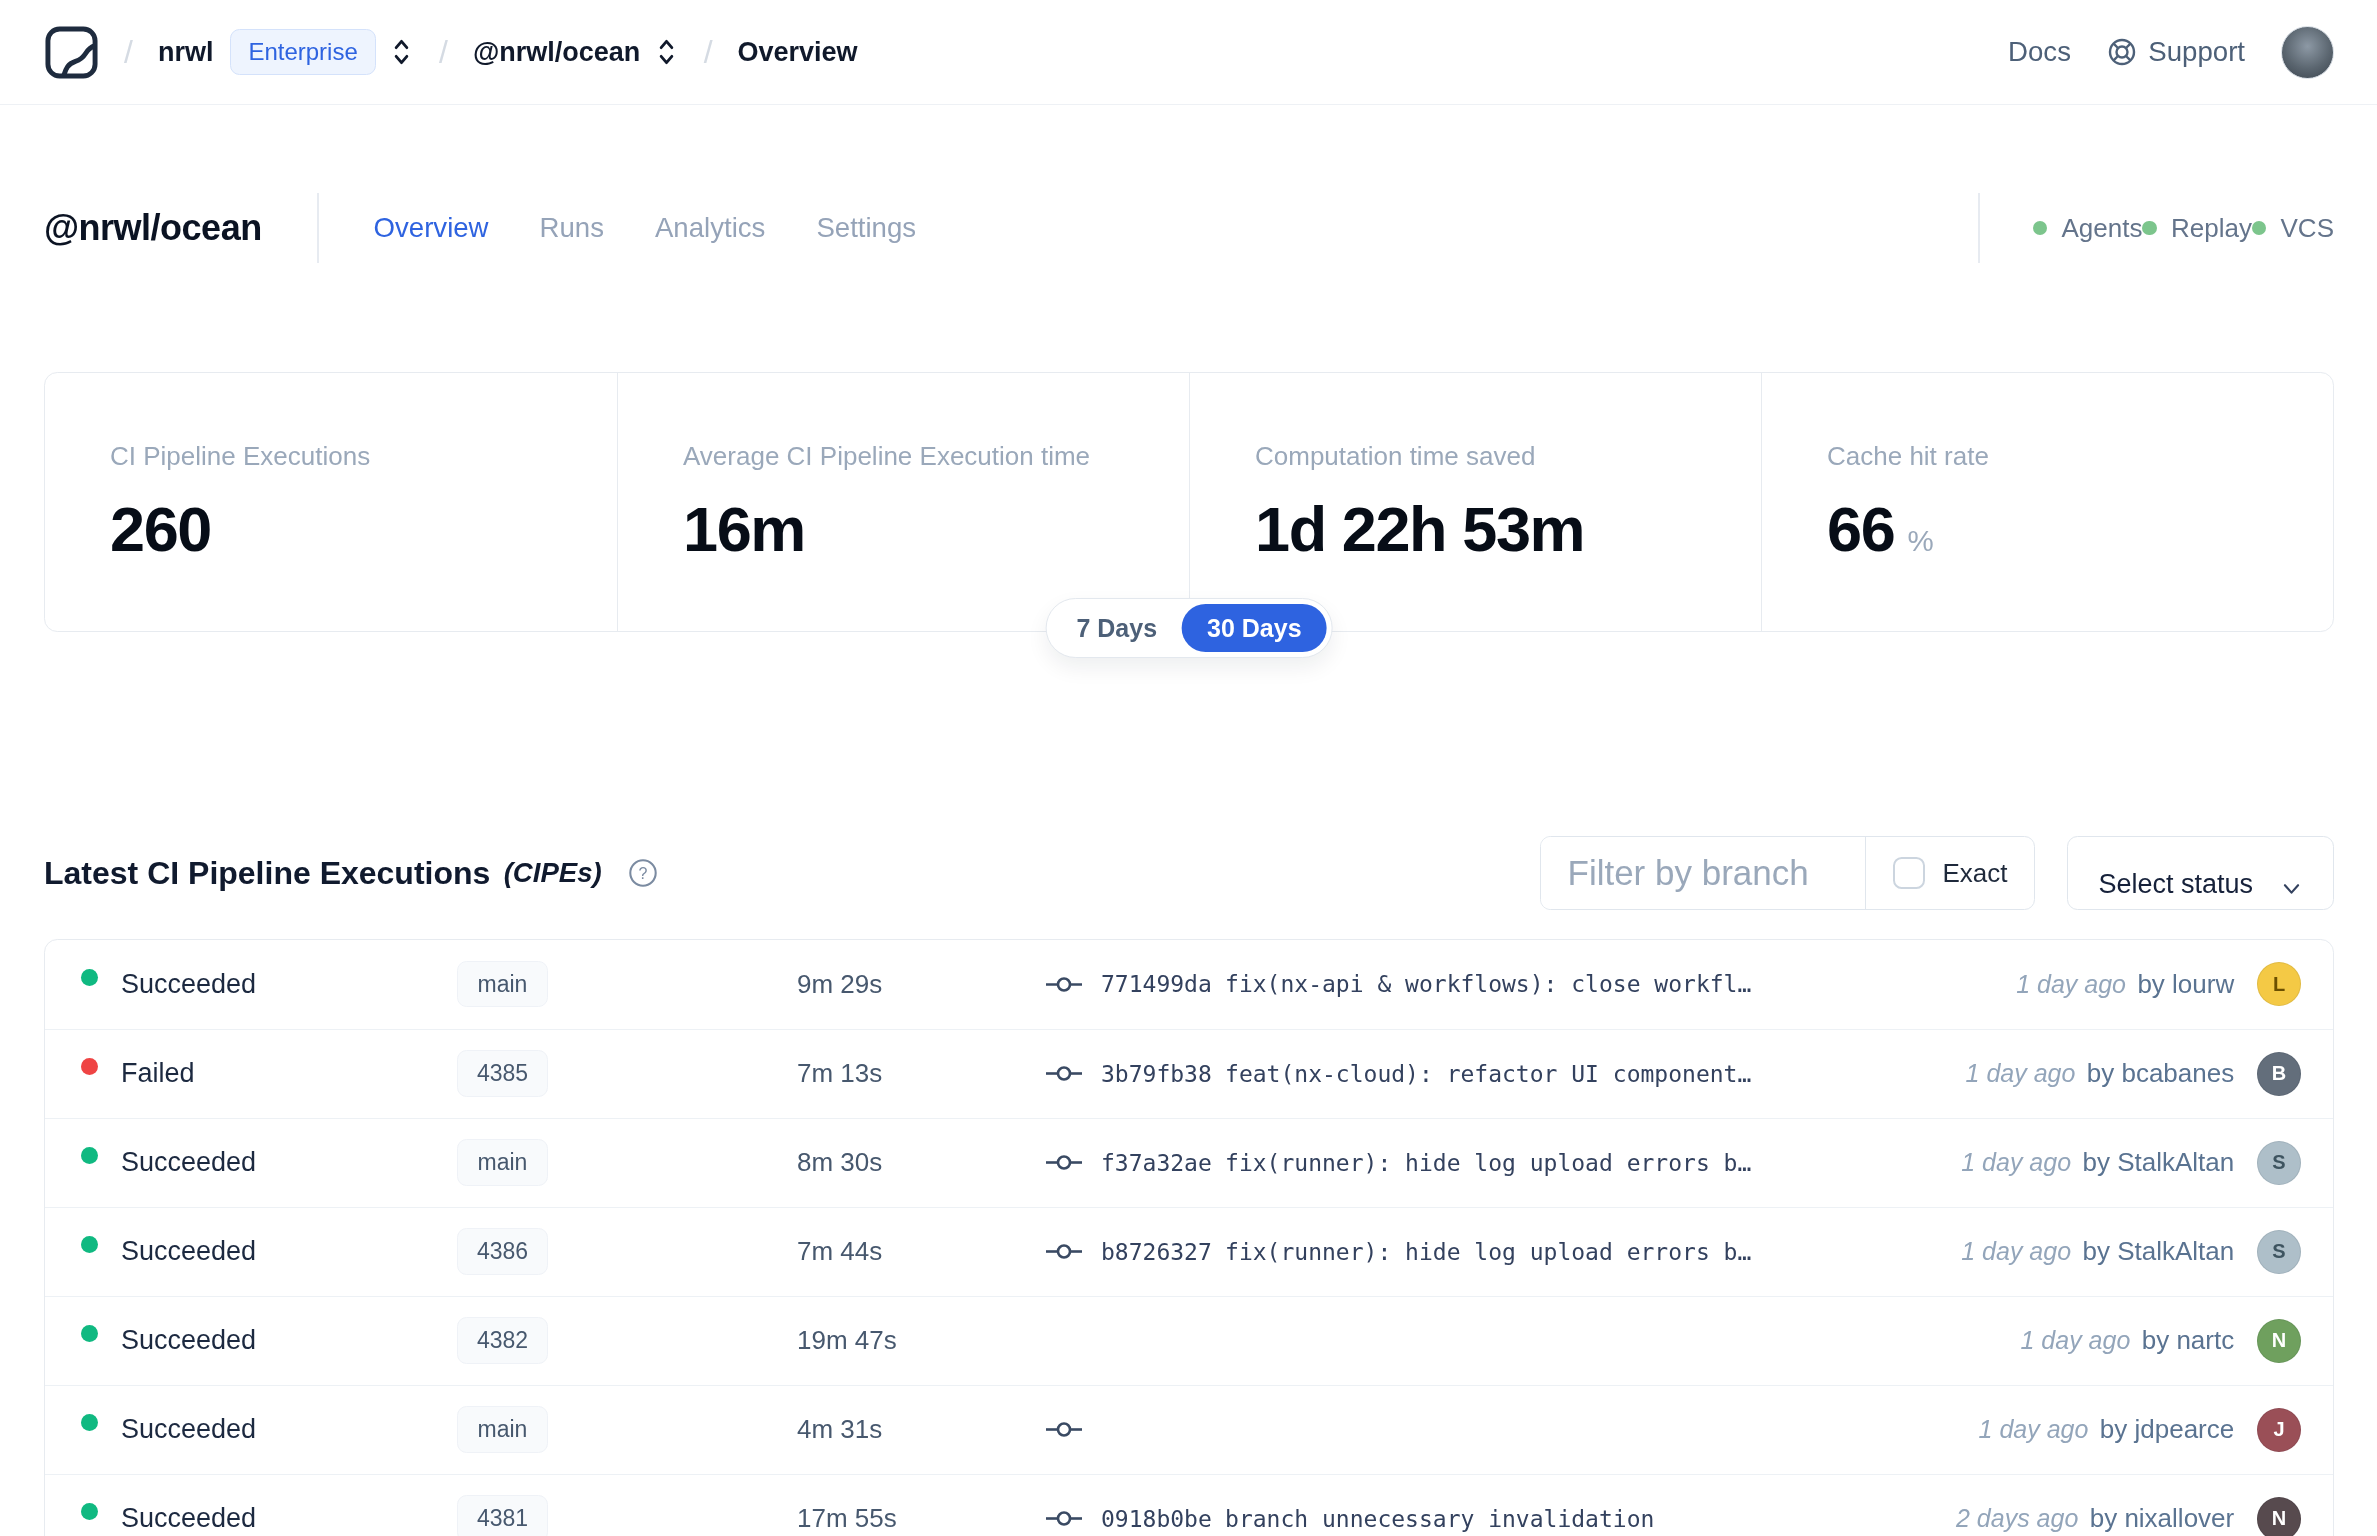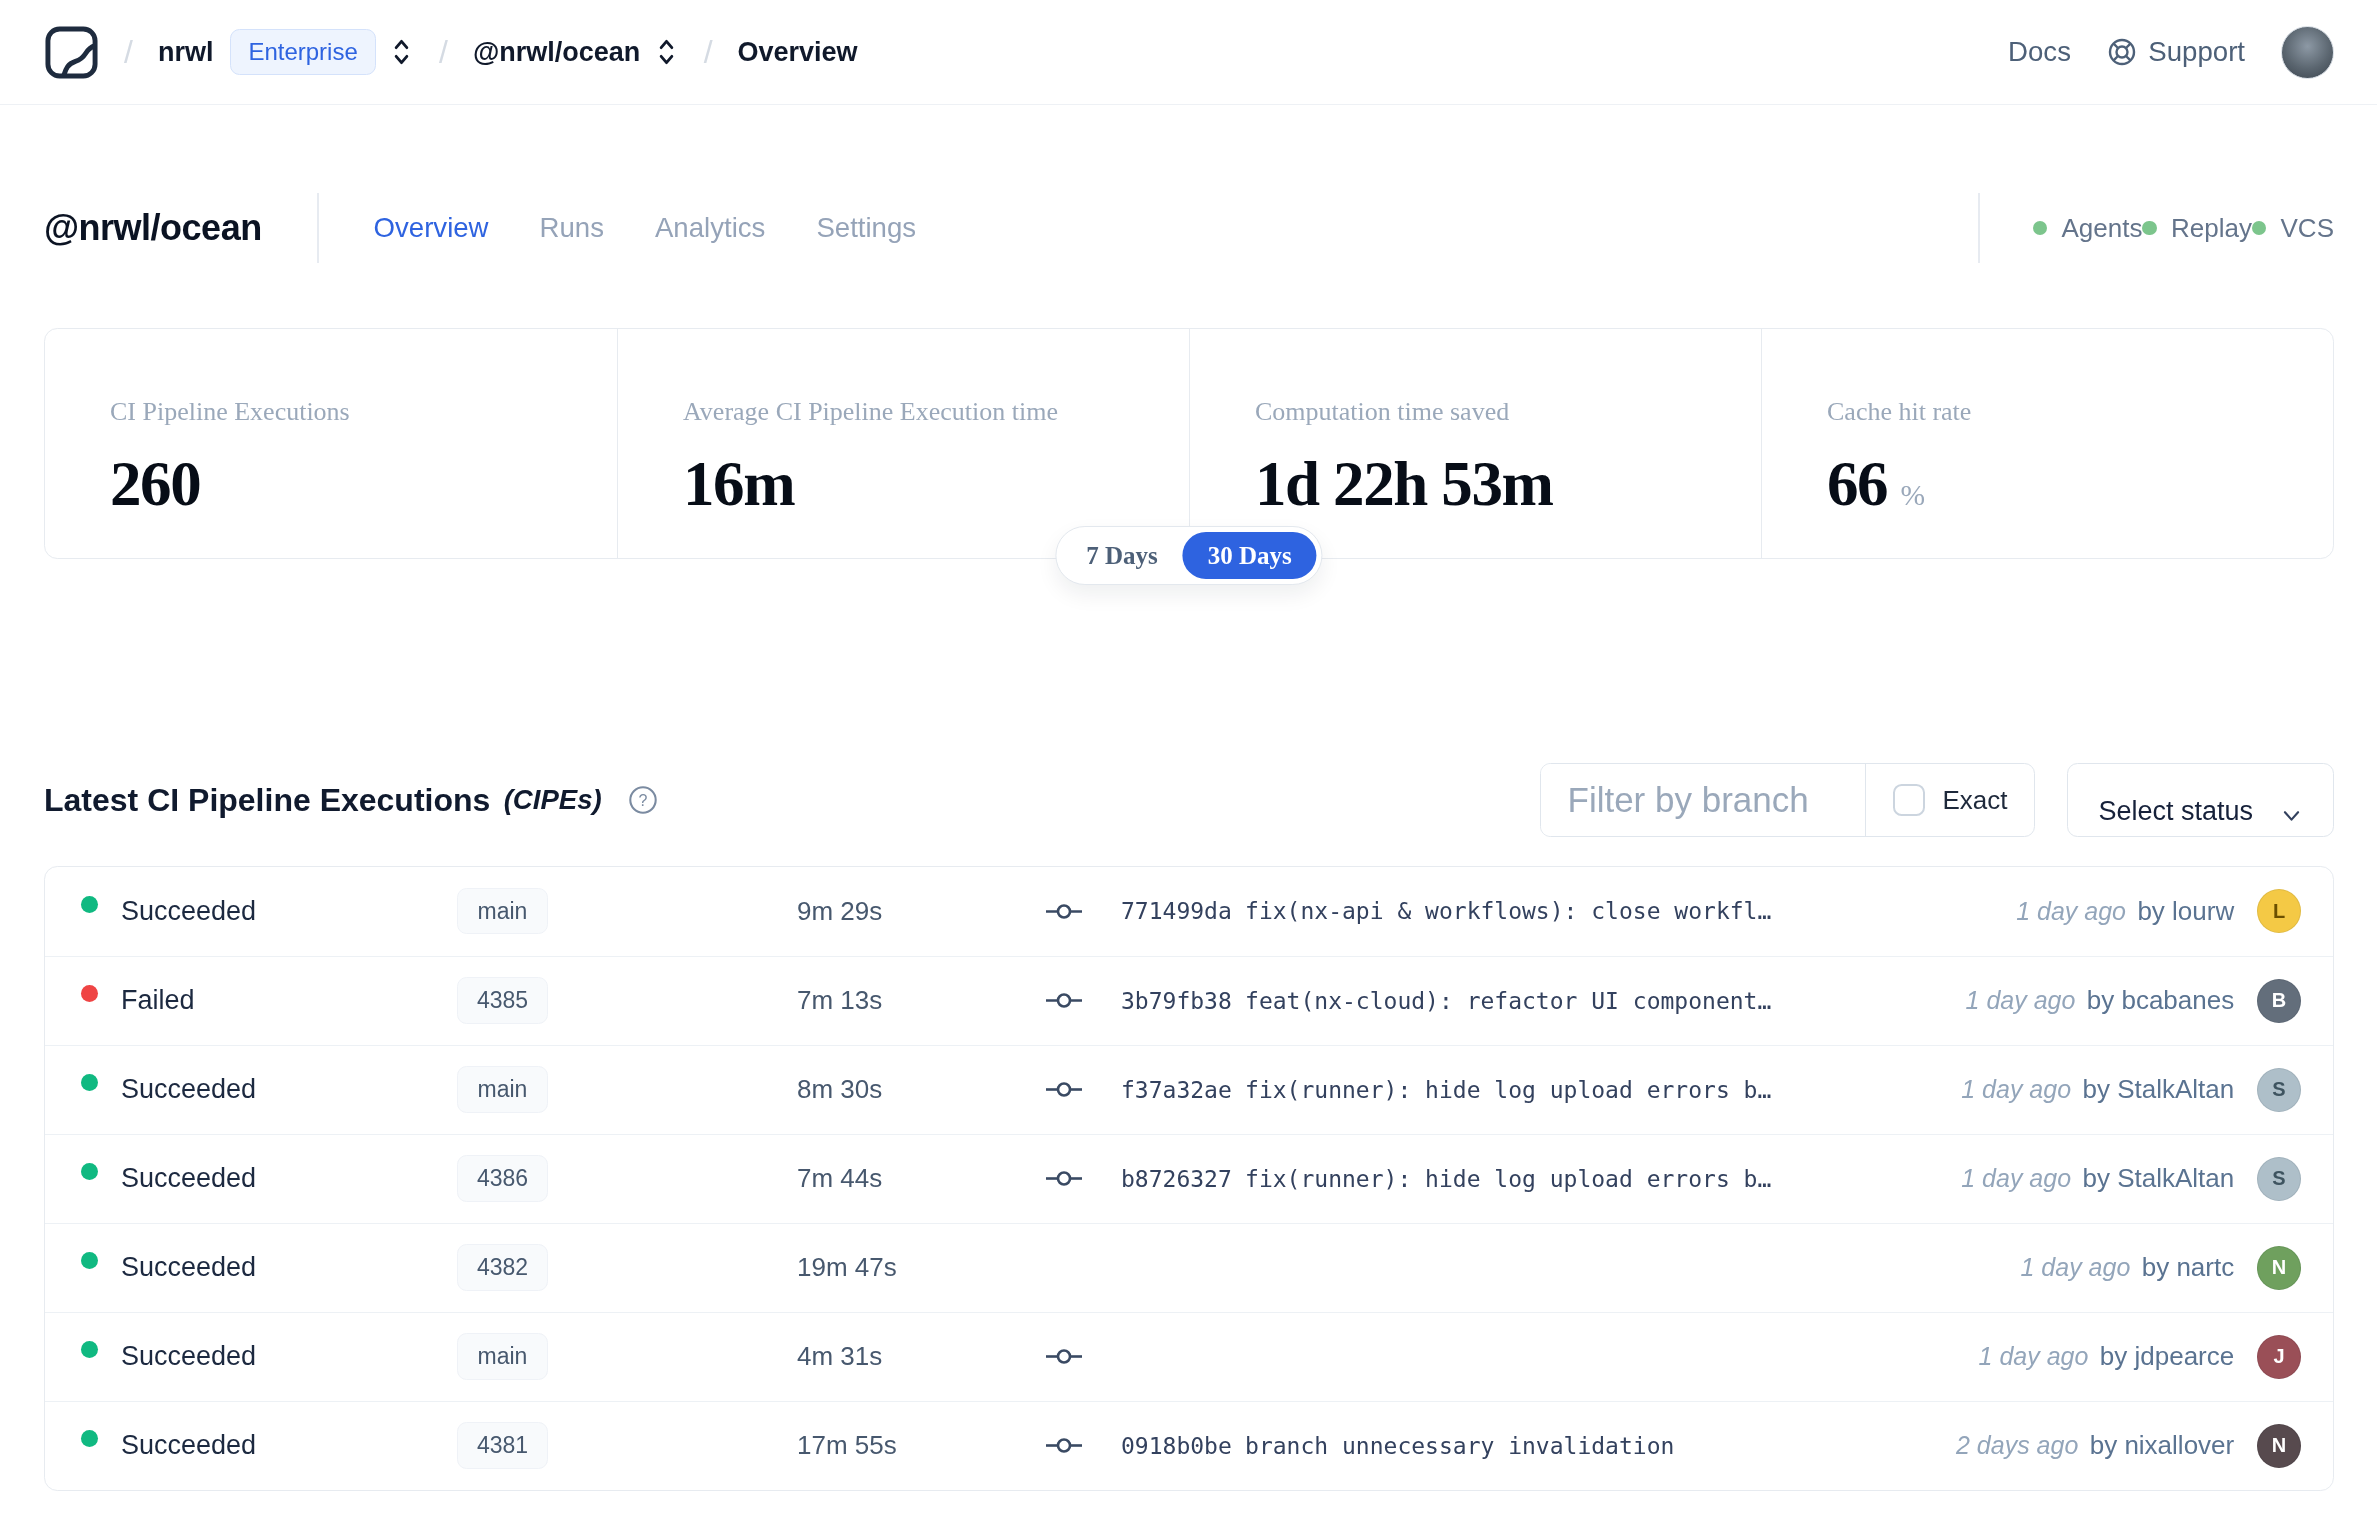--- a/index.html
+++ b/index.html
@@ -32,23 +32,23 @@
   .tab { font-size:27.6px; font-weight:500; color:#95a3b8; cursor:pointer; }
   .tab.active { color:var(--accent,#2e63e0); }
   .head-right { margin-left:auto; display:flex; align-items:center; }
   .head-right .vdiv2 { width:1.9px; height:70px; background:#e7ebf1; margin-right:53px; }
   .health { display:flex; align-items:center; }
   .health-item { display:flex; align-items:center; gap:14.3px; }
   .health-dot { width:14.3px; height:14.3px; border-radius:50%; background:var(--health_dot,#7cc58c); }
   .health-label { font-size:26px; color:#64748b; }
 
   
-  .stats { position:relative; margin:65px 44px 0; height:231px;
+  .stats { position:relative; margin:109px 44px 0; height:260px;
     border:1.9px solid #e7ebf0; border-radius:13.3px; display:grid;
-    grid-template-columns:1fr 1fr 1fr 1fr; background:#fff;font-family:Liberation Serif, serif; }
+    grid-template-columns:1fr 1fr 1fr 1fr; background:#fff; }
   .stat-cell { padding:68px 19px 0 65px; }
   .stat-cell + .stat-cell { border-left:1.9px solid #e7ebf0; }
   .stat-label { font-size:26px; font-weight:500; color:#9aa8ba; }
   .stat-value-row { margin-top:21px; display:flex; align-items:baseline; }
   .stat-value { font-size:63px; font-weight:700; color:#070d17; letter-spacing:-1.4px; }
   .stat-suffix { font-size:29.5px; font-weight:500; color:#9aa8ba; margin-left:13.3px; }
   .range-toggle { position:absolute; left:50%; bottom:-27px; transform:translateX(-50%);
     background:#fff; border:1.9px solid #e3e8ee; border-radius:950px; padding:4.8px;
     display:flex; align-items:center; box-shadow:0 9.5px 21px rgba(15,23,42,.07); }
   .range-opt { padding:9.5px 25px; font-size:25px; font-weight:600; color:#4d6078;
@@ -82,21 +82,21 @@
   .dot { width:17px; height:17px; border-radius:50%; flex:none; }
   .status-text { font-size:27px; font-weight:500; color:#1c2940; }
   .cell-branch { flex:0 0 340px; }
   .branch-badge { display:inline-block; min-width:91px; text-align:center; padding:8.6px 17px;
     background:#f8fafc; border:1.9px solid #eff2f7; border-radius:9.5px;
     font-size:23px; color:#47586e; }
   .cell-duration { flex:0 0 249px; font-size:26px; color:#47586e; }
   .cell-commit { flex:1 1 0; min-width:0; display:flex; align-items:center; gap:19px;
     overflow:hidden; white-space:nowrap; margin-right:38px; }
   .commit-text { font-family:"DejaVu Sans Mono", monospace; font-size:23px; color:#33415e;
-    overflow:hidden; text-overflow:clip; white-space:nowrap;margin-left:20px; }
+    overflow:hidden; text-overflow:clip; white-space:nowrap; }
   .commit-hash { margin-right:13.3px; }
   .cell-meta { flex:none; margin-left:auto; display:flex; align-items:center; gap:11.4px; }
   .time-ago { font-size:25px; font-style:italic; color:#93a5ba; }
   .author { font-size:26px; font-weight:500; color:#5a7391; }
   .avatar { width:44px; height:44px; border-radius:50%; margin-left:11.4px;
     display:flex; align-items:center; justify-content:center;
     font-size:20px; font-weight:700; color:#ffffff; border:1px solid rgba(15,23,42,.08); }
 </style>
 </head>
 <body>

